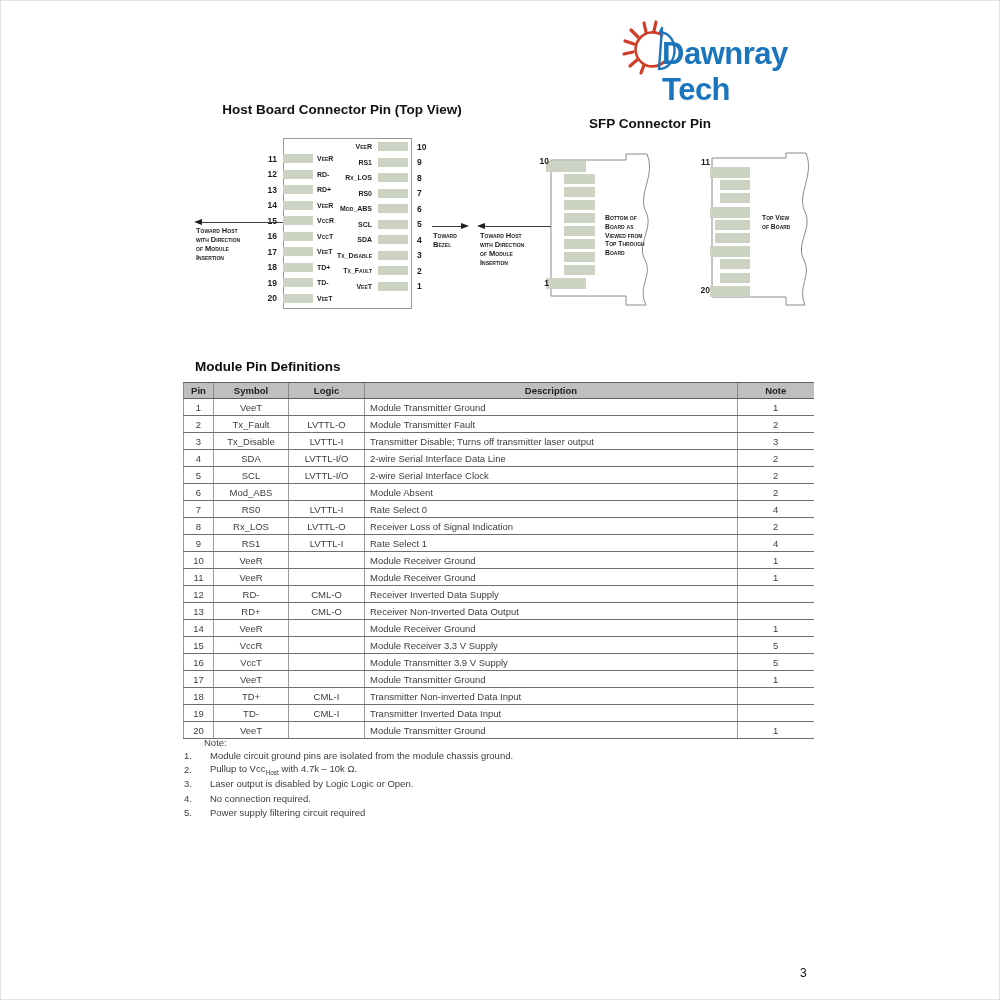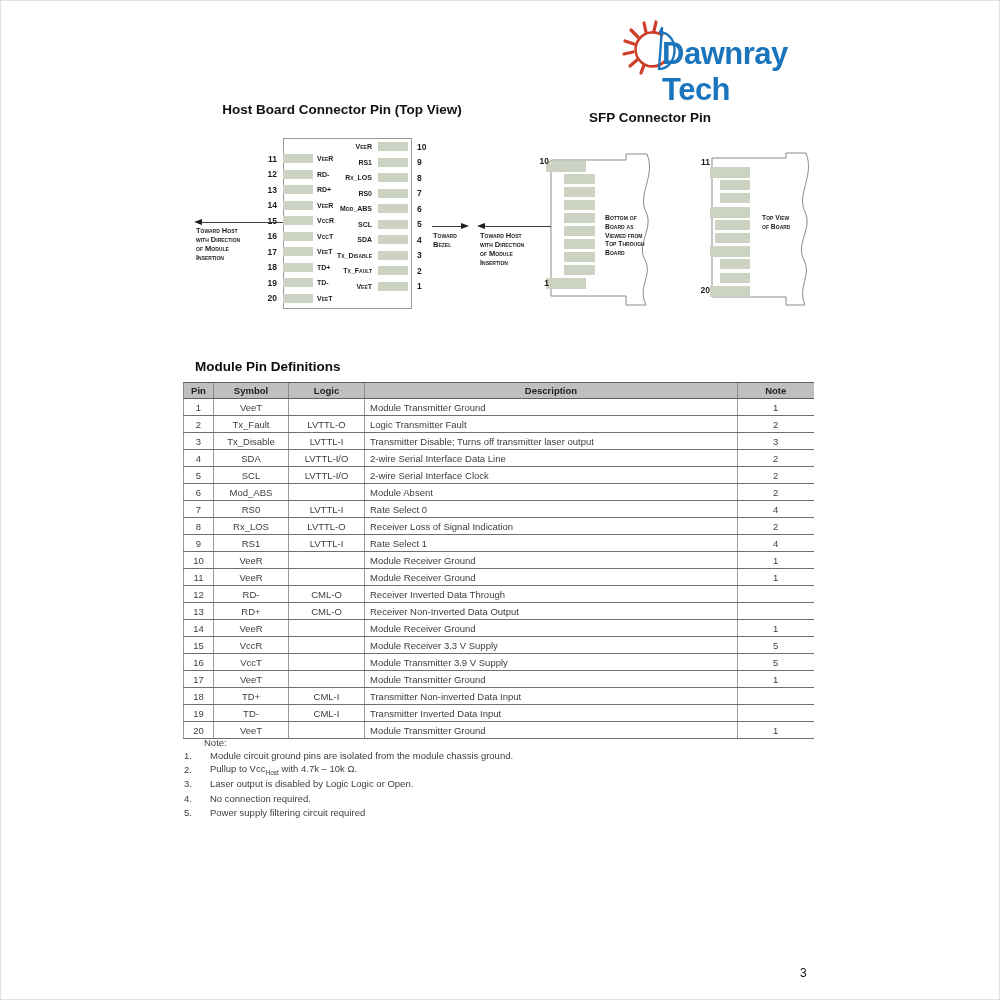--- a/index.html
+++ b/index.html
@@ -85,21 +85,21 @@
         <line x1="16" y1="28" x2="7" y2="25"></line>
         <line x1="15" y1="36" x2="6" y2="38"></line>
         <line x1="19" y1="44" x2="12" y2="50"></line>
         <line x1="26" y1="49" x2="23" y2="57"></line>
       </g>
       <path d="M45,20 A17,17 0 1 0 47,45" fill="none" stroke="#cf3d28" stroke-width="2.6"></path>
       <path d="M44,12 L41,53 C60,53 63,18 42,16 Z" fill="none" stroke="#1b75bc" stroke-width="2.4" stroke-linejoin="round"></path>
     </svg>
     <div class="abs logo-text" style="left:44px; top:22px;">Dawnray Tech</div>
   </div>
-  <div class="abs diagram-title" style="left:560px; top:110px; width:180px;">SFP Connector Pin</div>
+  <div class="abs diagram-title" style="left:560px; top:116px; width:180px;">SFP Connector Pin</div>
 
   <div class="abs host-box" style="left:283px; top:138px; width:127px; height:169px;"></div>
   <div class="hb-col" id="hb-left" style="left:255px; top:153px; width:130px; height:160px;">
       <div class="hb-row" style="top: 0px;">
         <span class="pin-num hb-num-l">11</span>
         <span class="pad hb-pad"></span>
         <span class="pin-label sc hb-lab-l">VeeR</span>
       </div>
       <div class="hb-row" style="top: 15.5px;">
         <span class="pin-num hb-num-l">12</span>
@@ -289,21 +289,21 @@
           <td class="c0">1</td>
           <td class="c1">VeeT</td>
           <td class="c2"></td>
           <td class="c3">Module Transmitter Ground</td>
           <td class="c4">1</td>
         </tr>
         <tr>
           <td class="c0">2</td>
           <td class="c1">Tx_Fault</td>
           <td class="c2">LVTTL-O</td>
-          <td class="c3">Logic Transmitter Fault</td>
+          <td class="c3">Module Transmitter Fault</td>
           <td class="c4">2</td>
         </tr>
         <tr>
           <td class="c0">3</td>
           <td class="c1">Tx_Disable</td>
           <td class="c2">LVTTL-I</td>
           <td class="c3">Transmitter Disable; Turns off transmitter laser output</td>
           <td class="c4">3</td>
         </tr>
         <tr>
@@ -359,21 +359,21 @@
           <td class="c0">11</td>
           <td class="c1">VeeR</td>
           <td class="c2"></td>
           <td class="c3">Module Receiver Ground</td>
           <td class="c4">1</td>
         </tr>
         <tr>
           <td class="c0">12</td>
           <td class="c1">RD-</td>
           <td class="c2">CML-O</td>
-          <td class="c3">Receiver Inverted Data Through</td>
+          <td class="c3">Receiver Inverted Data Supply</td>
           <td class="c4"></td>
         </tr>
         <tr>
           <td class="c0">13</td>
           <td class="c1">RD+</td>
           <td class="c2">CML-O</td>
           <td class="c3">Receiver Non-Inverted Data Output</td>
           <td class="c4"></td>
         </tr>
         <tr>

